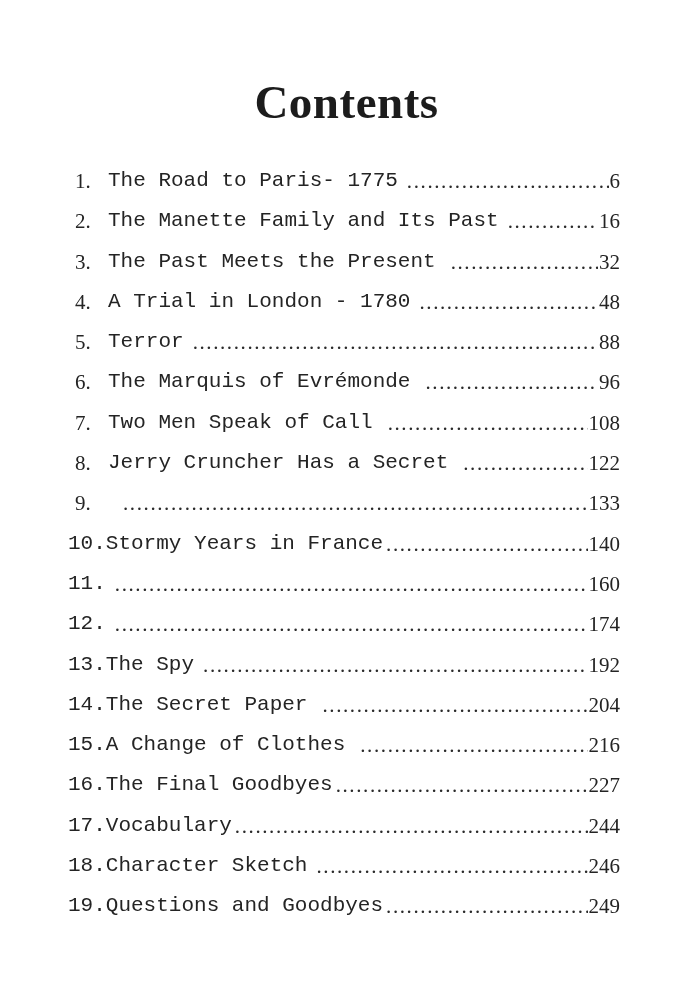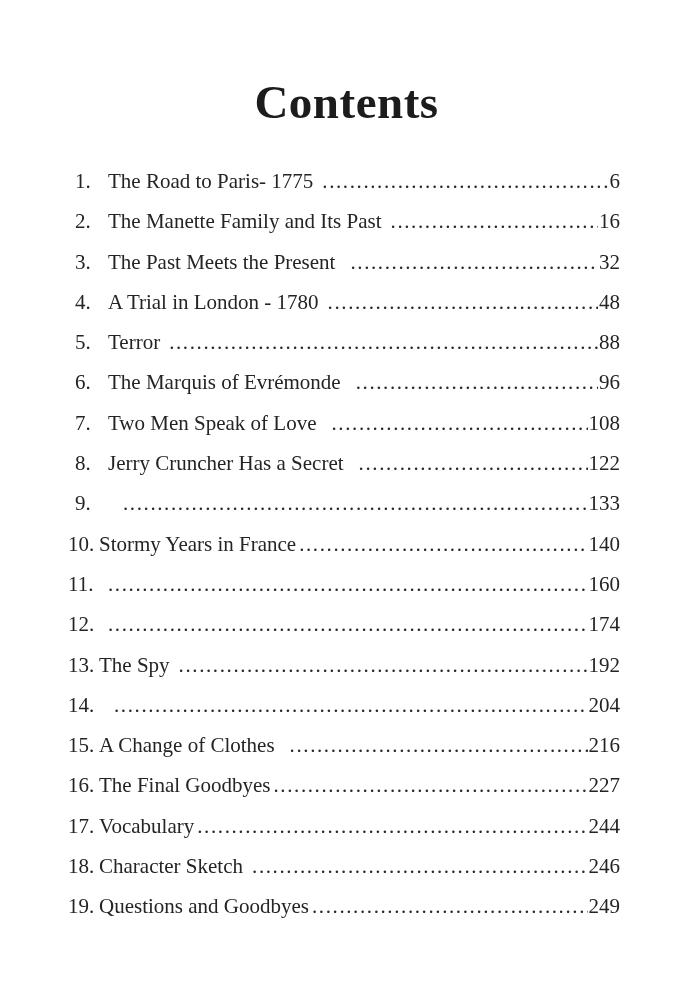--- a/index.html
+++ b/index.html
@@ -41,23 +41,25 @@
     color: #242424;
   }
   .toc-num {
     box-sizing: border-box;
     flex: 0 0 40px;
     padding-left: 7px;
   }
   .toc-row.wide-num .toc-num {
     flex: 0 0 31px;
     padding-left: 0;
+    font-family: Liberation Mono, monospace;
   }
   .toc-title {
     flex: 0 0 auto;
+    font-family: Liberation Mono, monospace;
   }
   .toc-leader {
     flex: 1 1 auto;
     min-width: 0;
     overflow: hidden;
     height: 30px;
     letter-spacing: 1.6px;
     margin-right: 1px;
     color: #2b2b2b;
   }
@@ -104,21 +106,21 @@
     <span class="toc-page">88</span>
   </div>
       <div class="toc-row">
     <span class="toc-num">6.</span>
     <span class="toc-title">The Marquis of Evrémonde</span>
     <span class="toc-leader" style="margin-left: 15px;">......................................................................................................................................................</span>
     <span class="toc-page">96</span>
   </div>
       <div class="toc-row">
     <span class="toc-num">7.</span>
-    <span class="toc-title">Two Men Speak of Love</span>
+    <span class="toc-title">Two Men Speak of Call</span>
     <span class="toc-leader" style="margin-left: 15px;">......................................................................................................................................................</span>
     <span class="toc-page">108</span>
   </div>
       <div class="toc-row">
     <span class="toc-num">8.</span>
     <span class="toc-title">Jerry Cruncher Has a Secret</span>
     <span class="toc-leader" style="margin-left: 15px;">......................................................................................................................................................</span>
     <span class="toc-page">122</span>
   </div>
       <div class="toc-row">
@@ -143,20 +145,21 @@
     <span class="toc-page">174</span>
   </div>
       <div class="toc-row wide-num">
     <span class="toc-num">13.</span>
     <span class="toc-title">The Spy</span>
     <span class="toc-leader" style="margin-left: 9px;">......................................................................................................................................................</span>
     <span class="toc-page">192</span>
   </div>
       <div class="toc-row wide-num">
     <span class="toc-num">14.</span>
+    <span class="toc-title">The Secret Paper</span>
     <span class="toc-leader" style="margin-left: 15px;">......................................................................................................................................................</span>
     <span class="toc-page">204</span>
   </div>
       <div class="toc-row wide-num">
     <span class="toc-num">15.</span>
     <span class="toc-title">A Change of Clothes</span>
     <span class="toc-leader" style="margin-left: 15px;">......................................................................................................................................................</span>
     <span class="toc-page">216</span>
   </div>
       <div class="toc-row wide-num">

